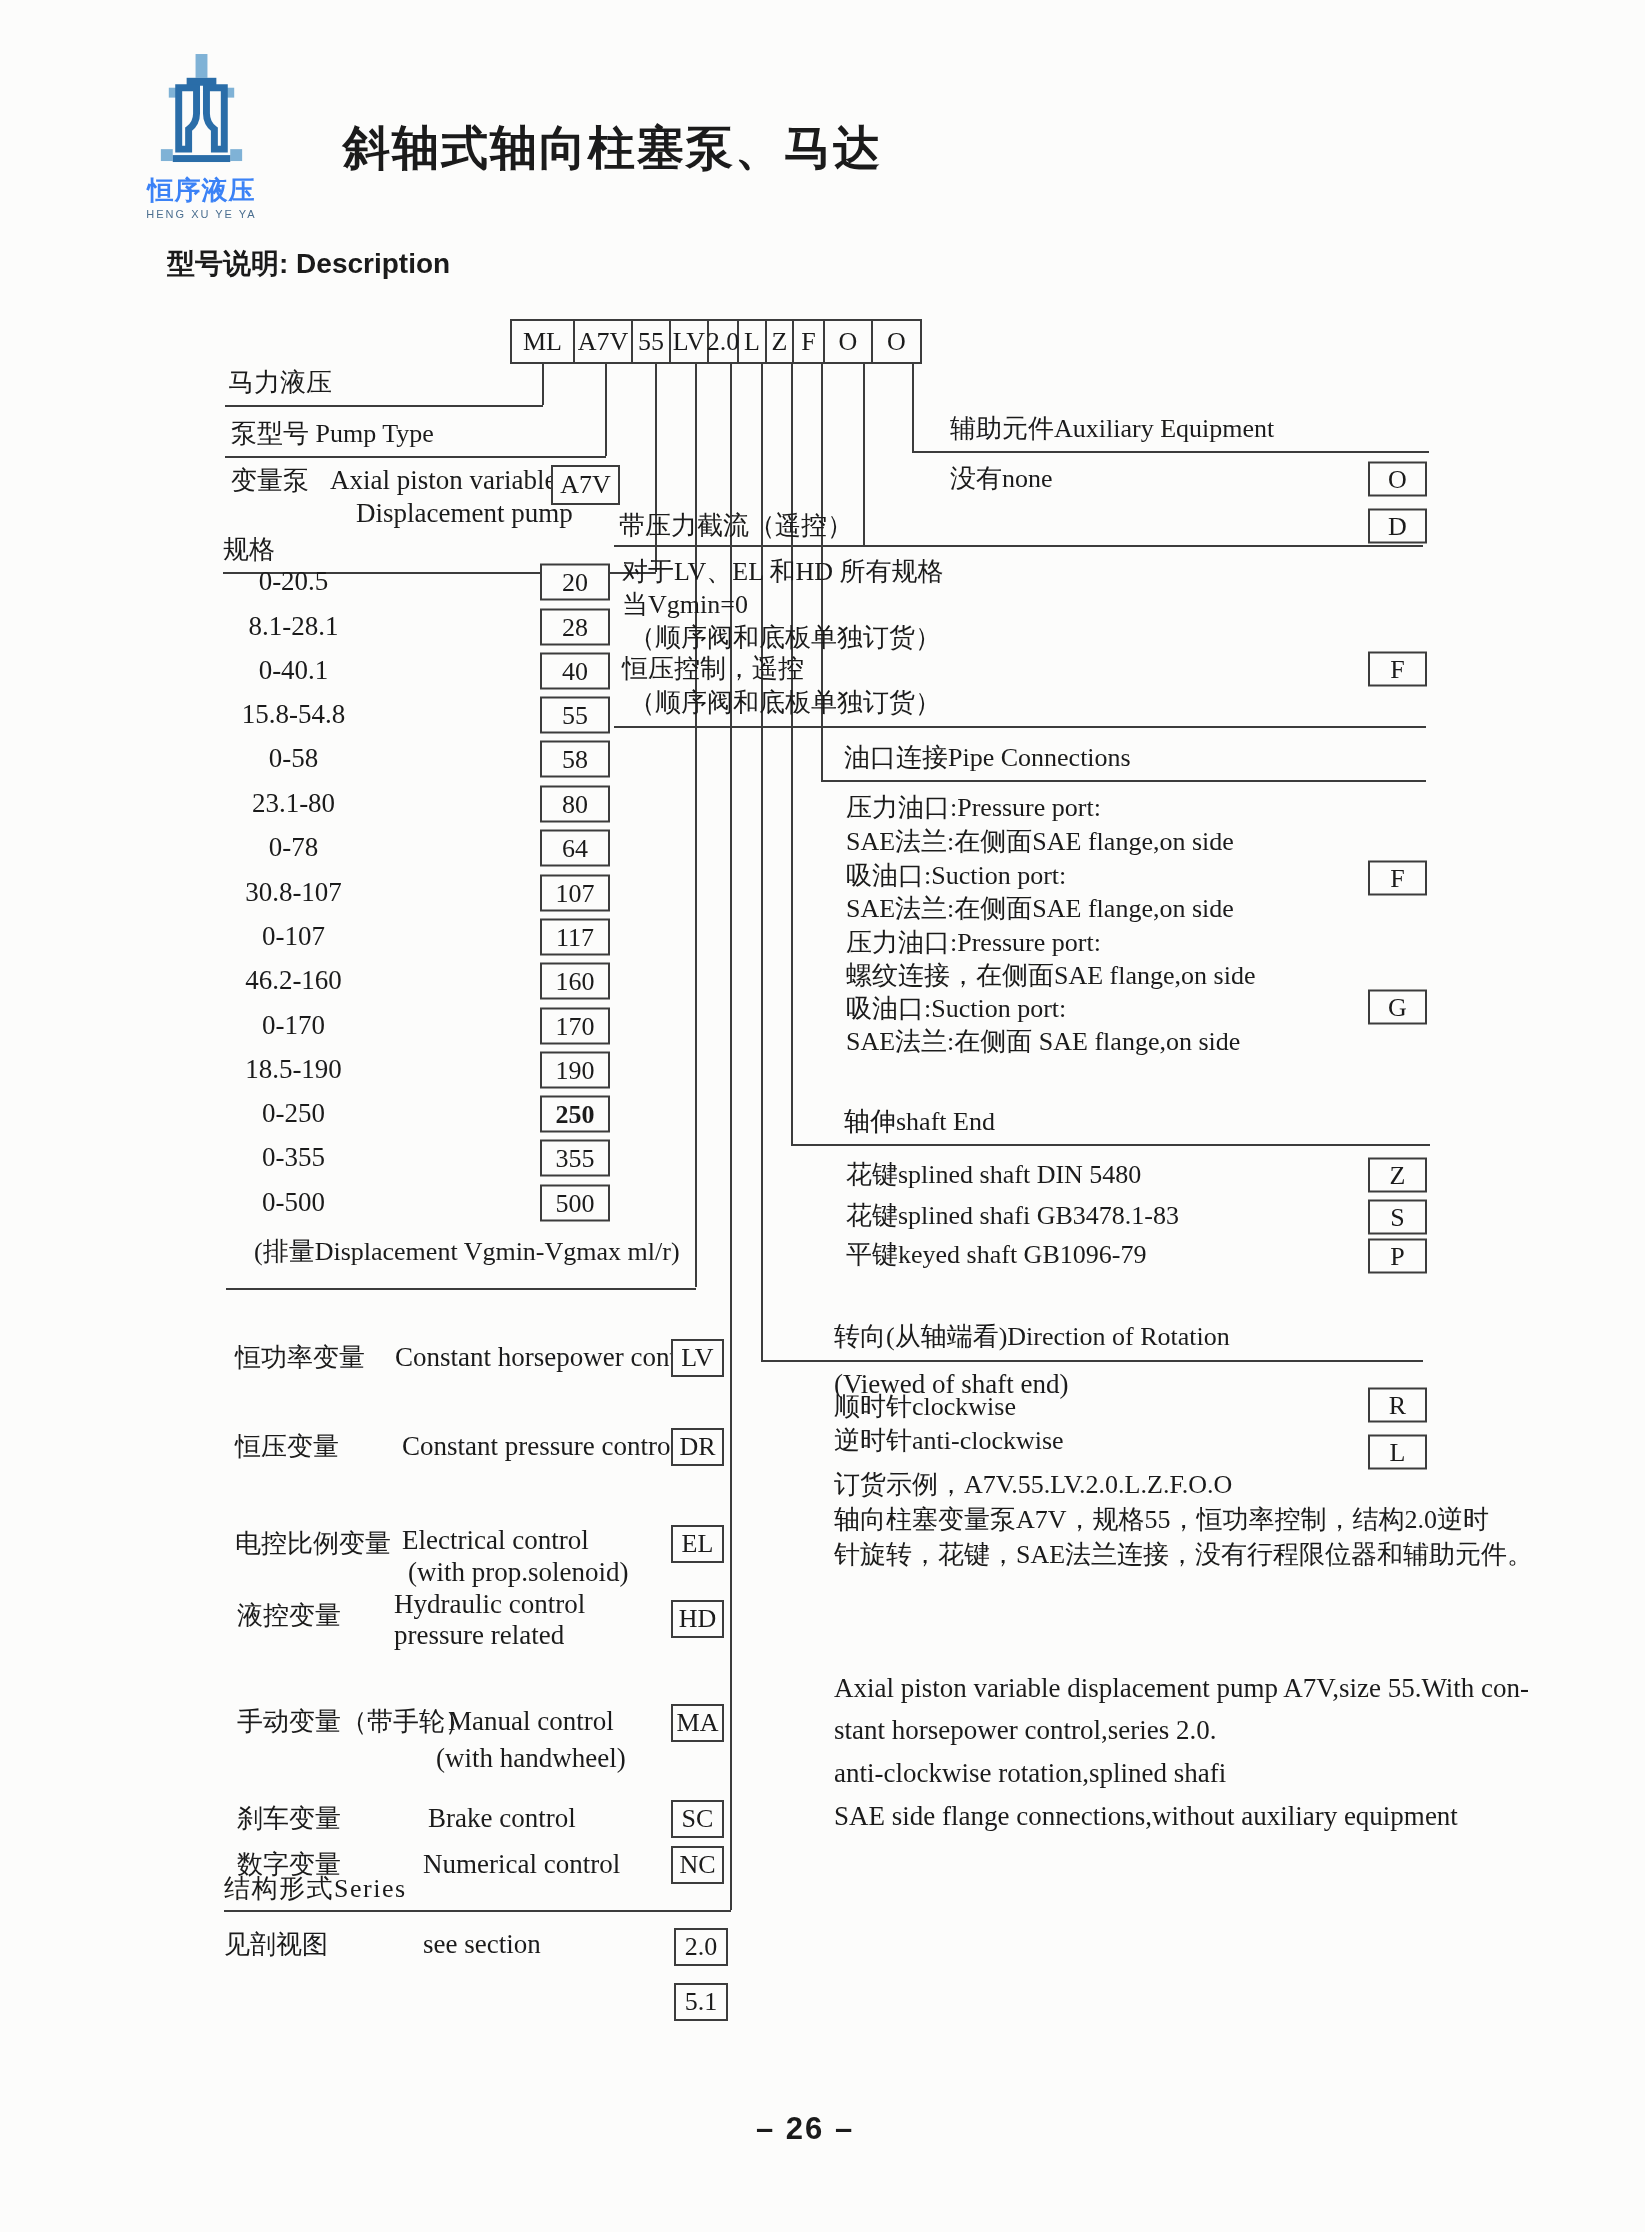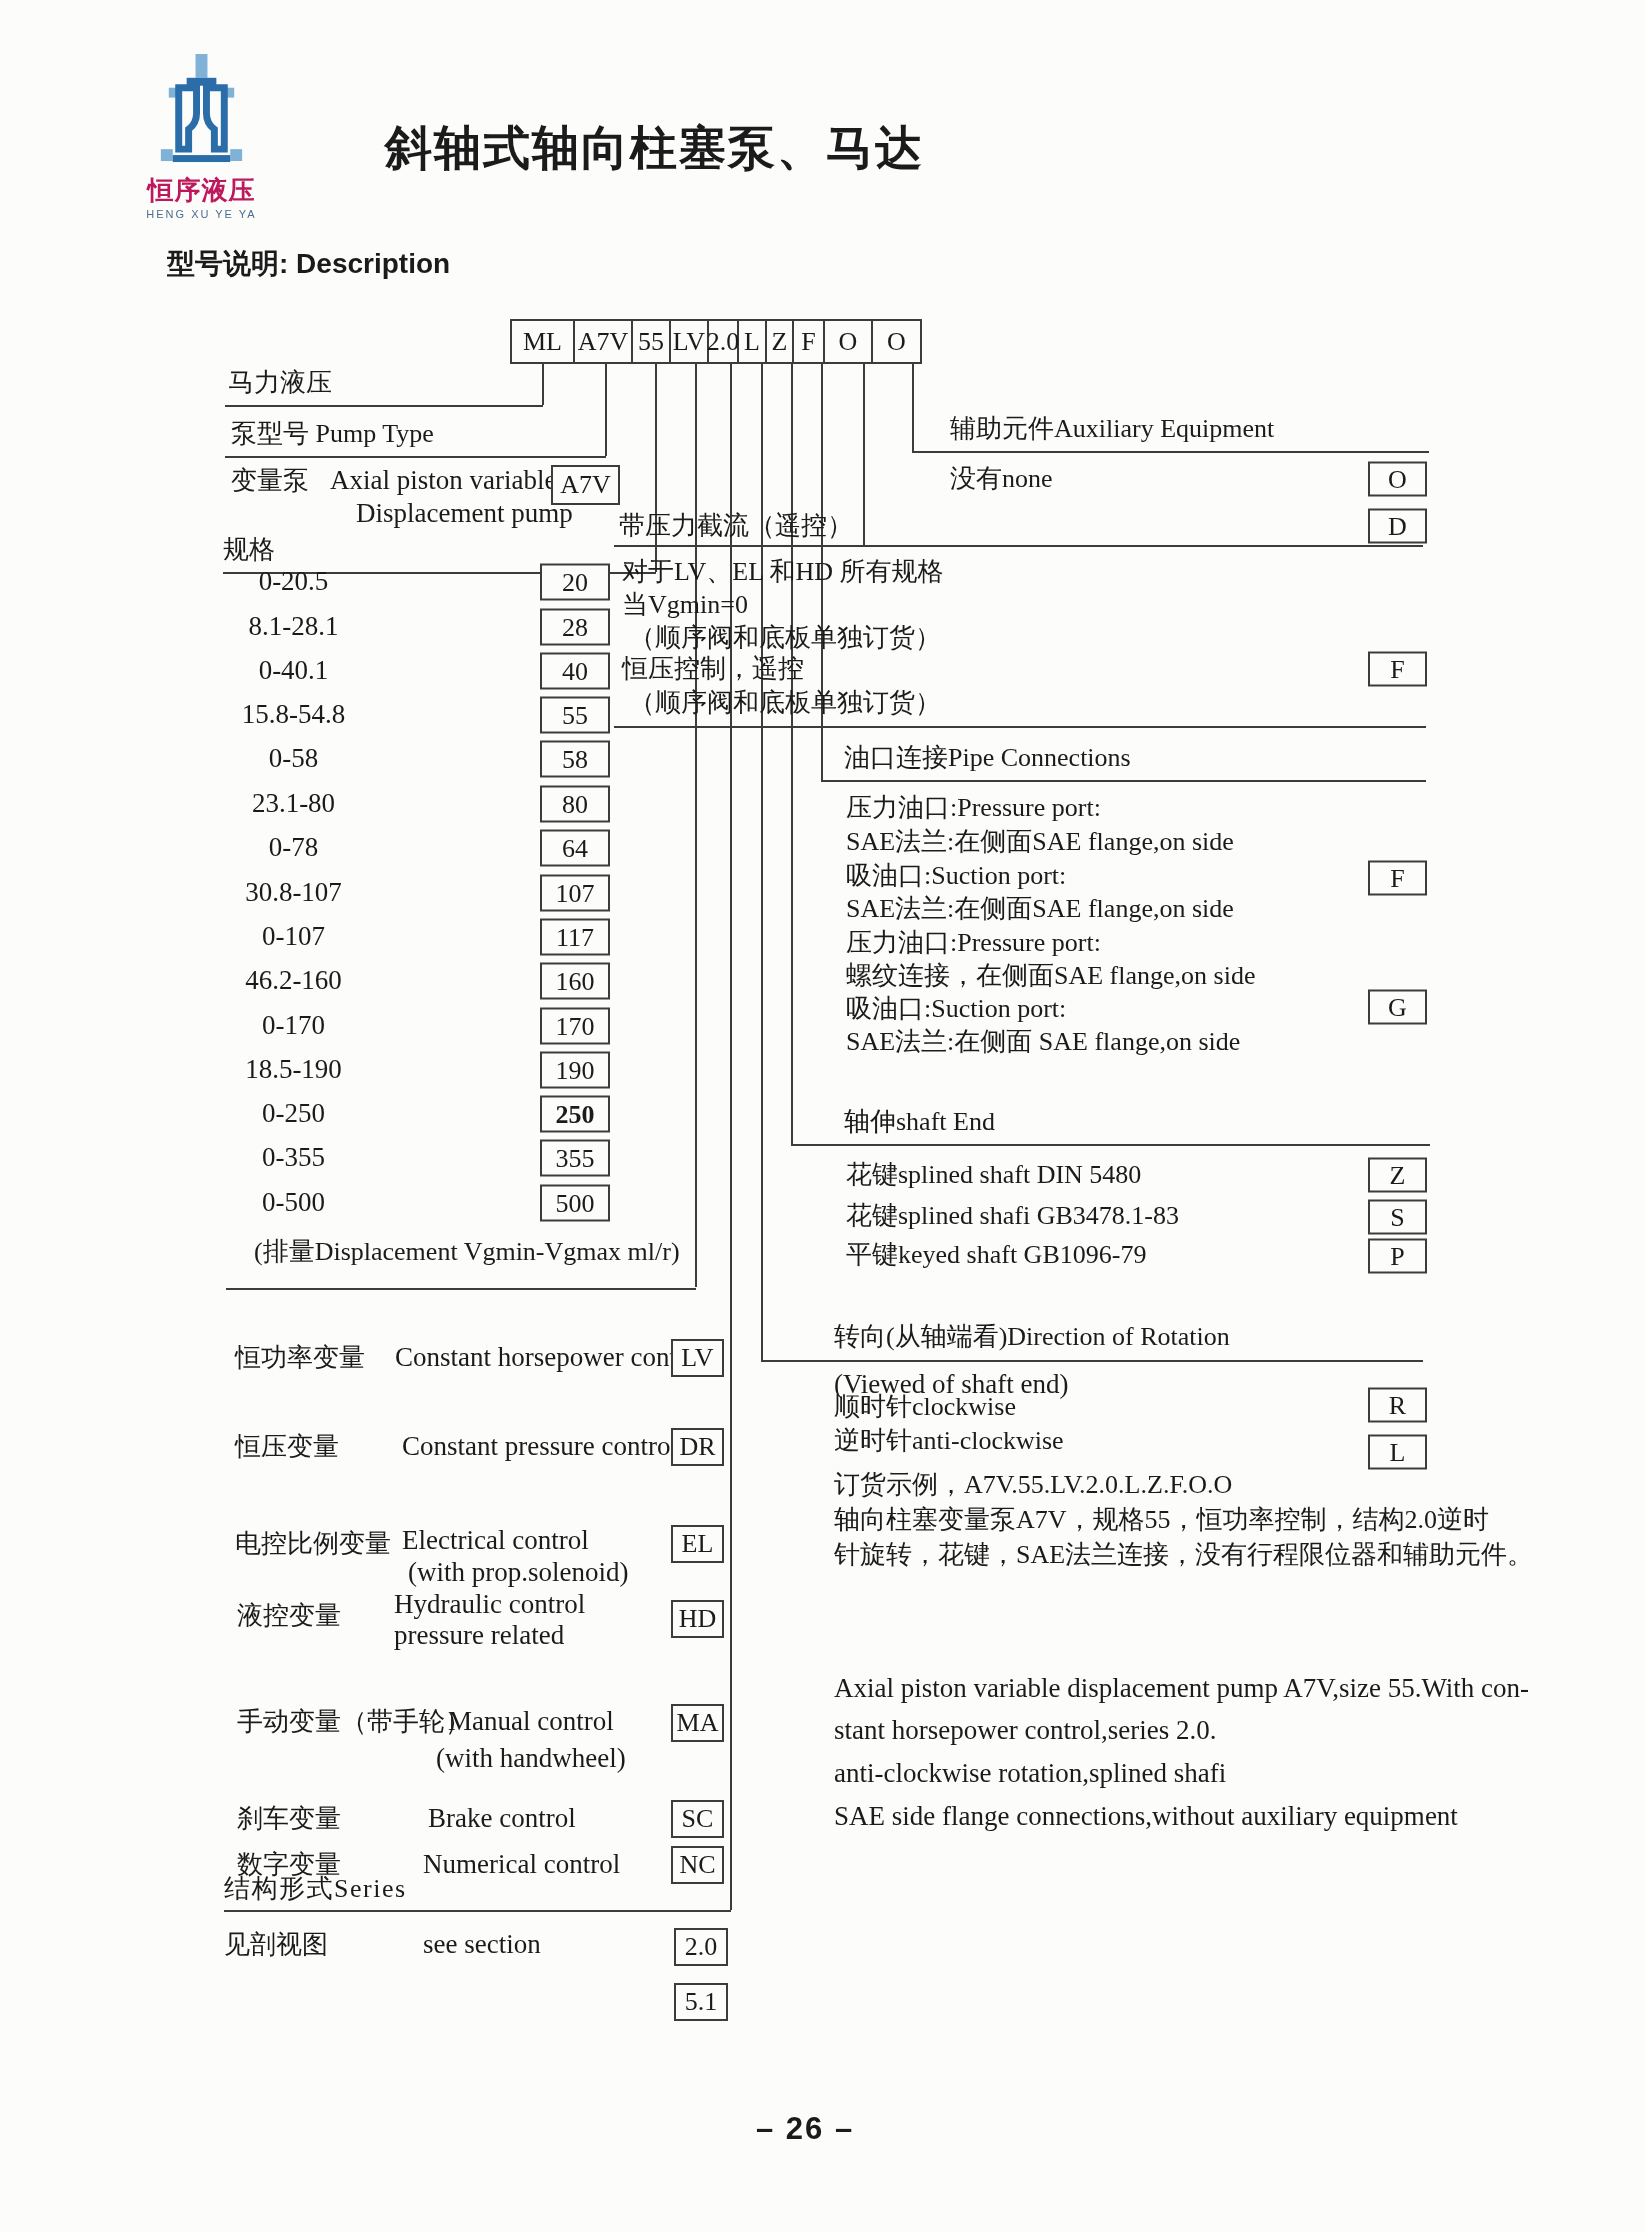--- a/index.html
+++ b/index.html
@@ -12,24 +12,24 @@
   .vline{position:absolute;width:2px;background:#3c3c3c;}
   .box{position:absolute;transform:translateY(-50%);border:2px solid #3c3c3c;background:#fcfcfb;
        display:flex;align-items:center;justify-content:center;font-size:26px;}
   .codebox-l{left:540px;width:66px;height:33px;}
   .codebox-r{left:1368px;width:55px;height:31px;}
   .codebox-c{left:671px;width:49px;height:34px;}
   #model-row{position:absolute;left:510px;top:319px;height:45px;display:flex;border:2px solid #3c3c3c;box-sizing:border-box;}
   #model-row .cell{display:flex;align-items:center;justify-content:center;font-size:26px;
                    border-right:2px solid #3c3c3c;box-sizing:border-box;height:100%;}
   #model-row .cell:last-child{border-right:none;}
-  #title{position:absolute;left:343px;top:117px;font-size:47px;letter-spacing:2px;margin-left:42px;}
+  #title{position:absolute;left:343px;top:117px;font-size:47px;letter-spacing:2px;}
   #section-heading{position:absolute;left:167px;top:245px;font-size:28px;}
   #logo{position:absolute;left:127px;top:52px;width:149px;text-align:center;}
-  #logo .cnname{font-family:"Liberation Sans",sans-serif;font-weight:bold;font-size:26px;color:#be185d;letter-spacing:1px;}
+  #logo .cnname{font-family:"Liberation Sans",sans-serif;font-weight:bold;font-size:26px;color:#3b82f6;letter-spacing:1px;}
   #logo .enname{font-family:"Liberation Sans",sans-serif;font-size:11px;color:#4a6e8f;letter-spacing:2px;}
   #page-num{position:absolute;left:756px;top:2111px;font-family:"Liberation Sans",sans-serif;
             font-weight:bold;font-size:31px;letter-spacing:2px;}
   .ser{letter-spacing:1.5px;}
   .b{font-weight:bold;}
 </style>
 </head>
 <body>
 
 <div id="page">

